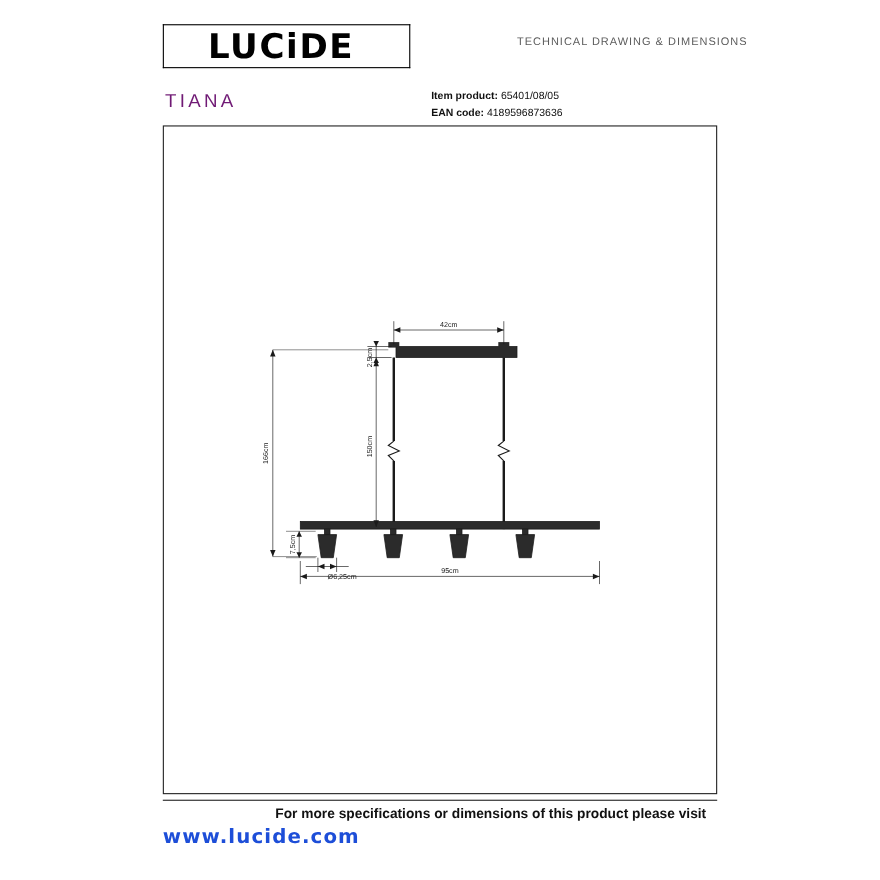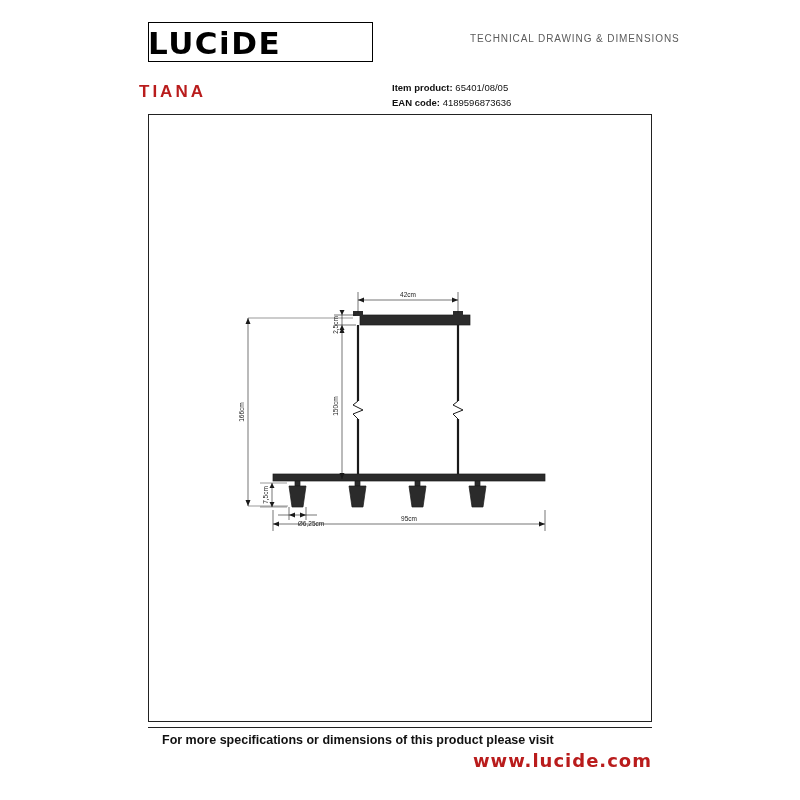--- a/index.html
+++ b/index.html
@@ -31,20 +31,21 @@
     height: 38px;
   }
   .logo-text {
     font-family: "DejaVu Sans", sans-serif;
     font-size: 31px;
     font-weight: 700;
     letter-spacing: 1.5px;
     line-height: 38px;
     color: #000;
     white-space: nowrap;
+    padding-left: 41px;
   }
   .logo-rule-top {
     position: absolute;
     left: 148px;
     top: 22px;
     width: 225px;
     height: 1px;
     background: #000;
   }
   .logo-rule-bottom {
@@ -77,26 +78,26 @@
     left: 470px;
     top: 33px;
     font-size: 10px;
     letter-spacing: 0.9px;
     color: #5b5b5b;
     white-space: nowrap;
   }
 
   .product-title {
     position: absolute;
-    left: 139px;
+    left: 150px;
     top: 82px;
     font-size: 17px;
     letter-spacing: 3px;
-    font-weight: 700;
-    color: #b91c1c;
+    font-weight: 400;
+    color: #701a75;
   }
 
   .meta {
     position: absolute;
     left: 392px;
     top: 80px;
     font-size: 9.5px;
     line-height: 15px;
     color: #111;
   }
@@ -129,36 +130,36 @@
     top: 727px;
     width: 504px;
     height: 1px;
     background: #222;
   }
   .footer-line1 {
     position: absolute;
     left: 162px;
     top: 733px;
     width: 480px;
-    text-align: left;
+    text-align: right;
     font-size: 12.5px;
     font-weight: 700;
     color: #111;
   }
   .footer-line2 {
     position: absolute;
     left: 148px;
     top: 750px;
     width: 504px;
-    text-align: right;
+    text-align: left;
     font-family: "DejaVu Sans", sans-serif;
     font-size: 18px;
     font-weight: 700;
     letter-spacing: 1px;
-    color: #b91c1c;
+    color: #1d4ed8;
   }
 </style>
 </head>
 <body>
 
 <div class="page">
 
   <div class="logo-rule-top"></div>
   <div class="logo-rule-bottom"></div>
   <div class="logo-rule-left"></div>

